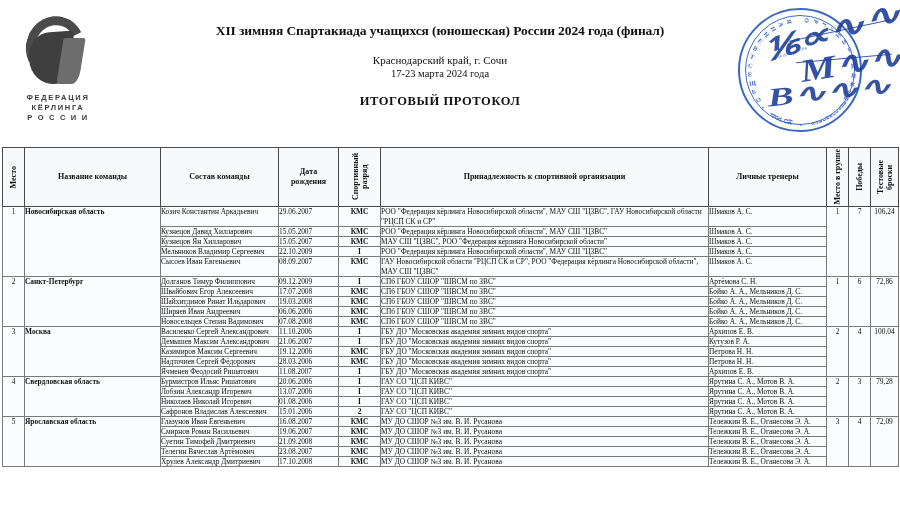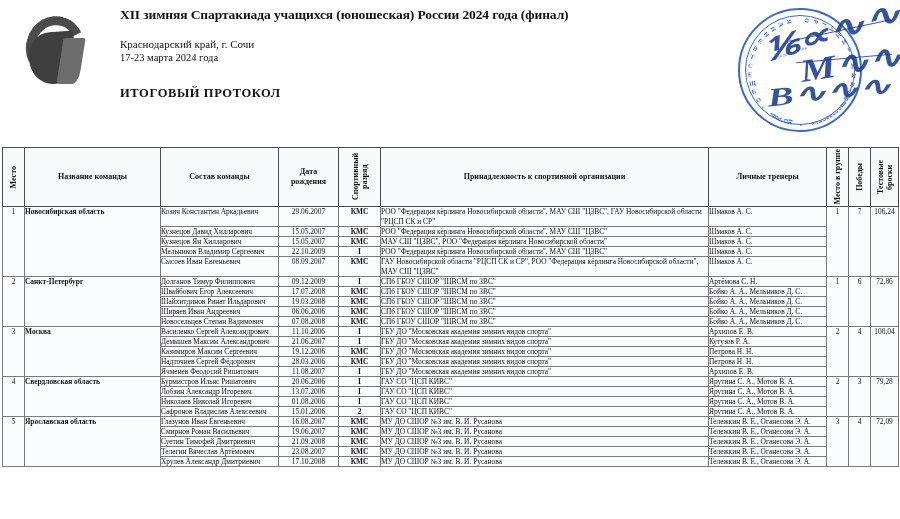--- a/index.html
+++ b/index.html
@@ -68,23 +68,23 @@
     font-size: 7.5px;
     letter-spacing: 1.7px;
     line-height: 10px;
     color: #3b3b3b;
     font-weight: 600;
   }
 
   .title-block {
     position: absolute;
     left: 120px;
-    top: 6px;
+    top: 22px;
     width: 640px;
-    text-align: left;
+    text-align: center;
   }
   .doc-title {
     font-size: 13.5px;
     font-weight: bold;
     line-height: 17px;
     letter-spacing: -0.1px;
   }
   .doc-subtitle {
     font-size: 12.5px;
     font-weight: bold;
@@ -93,21 +93,21 @@
   .doc-place {
     margin-top: 15px;
     font-size: 11px;
     line-height: 13px;
   }
   .doc-dates {
     font-size: 10.5px;
     line-height: 13px;
   }
   .doc-kind {
-    margin-top: 22px;
+    margin-top: 14px;
     font-size: 12.5px;
     font-weight: bold;
     letter-spacing: 0.6px;
   }
 
   
   .seal-area {
     position: absolute;
     right: 0px;
     top: 0px;
@@ -239,21 +239,21 @@
   }
   .vhead.two-line {
     text-align: center;
     line-height: 9px;
   }
 
   td.c-place, td.c-grade, td.c-rank, td.c-wins, td.c-shots {
     text-align: center;
     font-weight: bold;
   }
-  td.c-dob { text-align: center; padding-right: 2px; margin-left: 24px; }
+  td.c-dob { padding-right: 2px; margin-left: 24px; }
   td.c-team { font-weight: bold; padding-left: 4px; }
   td.c-athlete { padding-left: 2px; }
   td.c-org { padding-left: 2px; }
   td.c-coach { padding-left: 2px; }
 
   tbody tr td { padding-top: 1px; padding-bottom: 1px; }
   tbody tr.block-start > td { border-top: 1.3px solid #3d3d3d; }
   tbody tr.block-start td.c-place,
   tbody tr.block-start td.c-team,
   tbody tr.block-start td.c-rank,
@@ -270,20 +270,25 @@
 </head>
 <body>
 
 <div class="page-header">
 
   <div class="logo-block">
     <div class="logo-mark">
       <div class="swoosh-a"></div>
       <div class="swoosh-b"></div>
       <div class="swoosh-c"></div>
+    </div>
+    <div class="logo-text">
+      <div>ФЕДЕРАЦИЯ</div>
+      <div>КЁРЛИНГА</div>
+      <div>Р О С С И И</div>
     </div>
   </div>
 
   <div class="title-block">
     <div class="doc-title">XII зимняя Спартакиада учащихся (юношеская) России 2024 года (финал)</div>
     <div class="doc-place">Краснодарский край, г. Сочи</div>
     <div class="doc-dates">17-23 марта 2024 года</div>
     <div class="doc-kind">ИТОГОВЫЙ ПРОТОКОЛ</div>
   </div>
 

